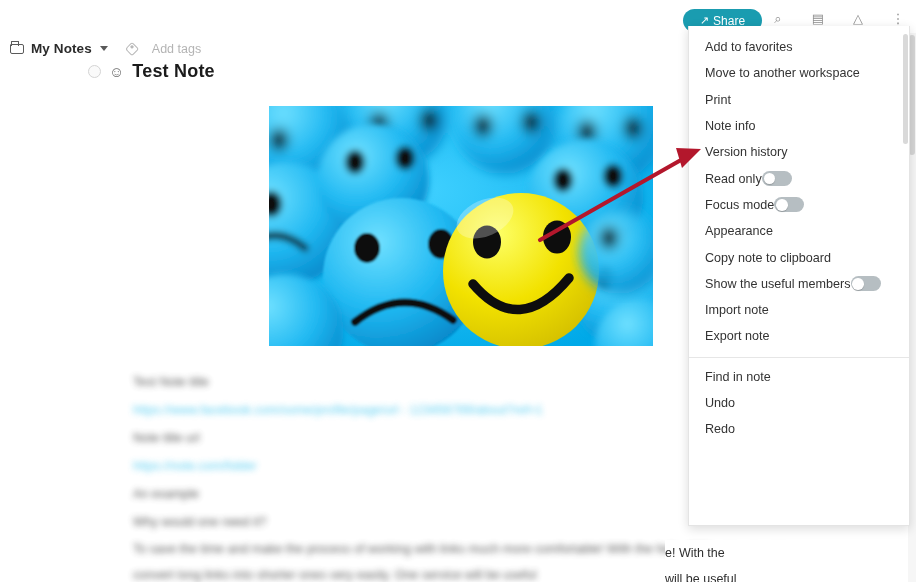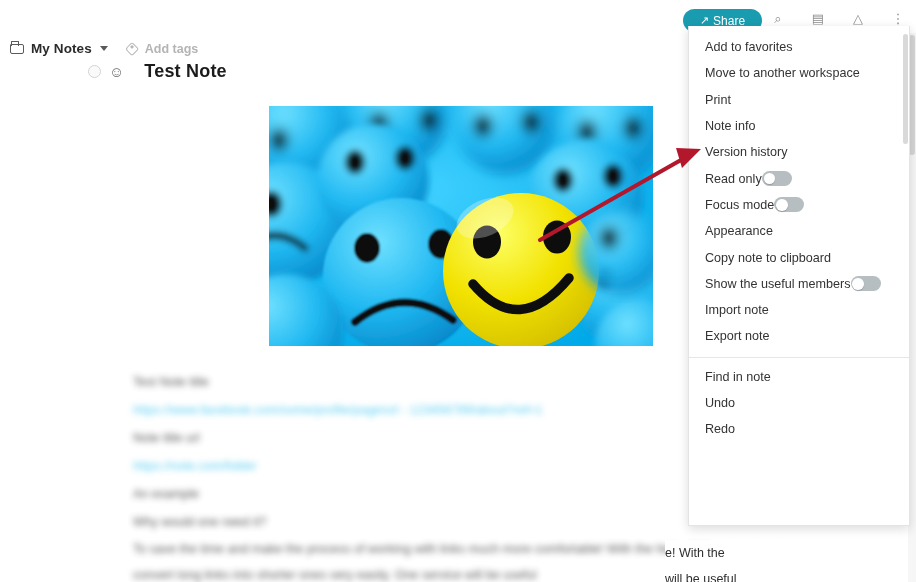--- a/index.html
+++ b/index.html
@@ -32,21 +32,21 @@
   }
   .bc-label {
     font-size: 13.5px; font-weight: bold; color: #2b2b2b; letter-spacing: .1px;
   }
   .caret-down {
     width: 0; height: 0; border-left: 4.5px solid transparent;
     border-right: 4.5px solid transparent; border-top: 5px solid #5a5a5a;
     margin-left: 2px;
   }
   .tags {
-    display: flex; align-items: center; gap: 5px; margin-left: 18px; cursor: pointer; font-weight: bold;
+    display: flex; align-items: center; gap: 12px; margin-left: 18px; cursor: pointer;
   }
   .tag-icon { width: 14px; height: 14px; position: relative; display: inline-block; }
   .tag-icon i {
     position: absolute; left: 1px; top: 2px; width: 10px; height: 10px;
     border: 1.3px solid #b8b8b8; border-radius: 2px 2px 2px 3px;
     transform: rotate(45deg);
   }
   .tag-icon i:after {
     content: ""; position: absolute; left: 1.4px; top: 1.4px;
     width: 2.2px; height: 2.2px; border-radius: 50%; background: #b8b8b8;
@@ -76,21 +76,21 @@
   .note-title-row {
     position: absolute; left: 88px; top: 61px;
     display: flex; align-items: center; gap: 8px;
   }
   .title-circle {
     width: 13px; height: 13px; border-radius: 50%;
     border: 1.3px solid #d4d4d4; background: #fafafa; cursor: pointer;
   }
   .title-emoji { font-size: 15px; line-height: 1; color: #6d6d6d; cursor: pointer; }
   .note-title {
-    font-size: 18px; font-weight: bold; color: #1b1b1b; letter-spacing: .2px; margin-left: 12px;
+    font-size: 18px; font-weight: bold; color: #1b1b1b; letter-spacing: .2px;
   }
 
   
   .hero {
     position: absolute; left: 269px; top: 106px; width: 384px; height: 240px;
     overflow: hidden; background: #19b4ef;
   }
   .hero svg { display: block; width: 384px; height: 240px; }
 
   

